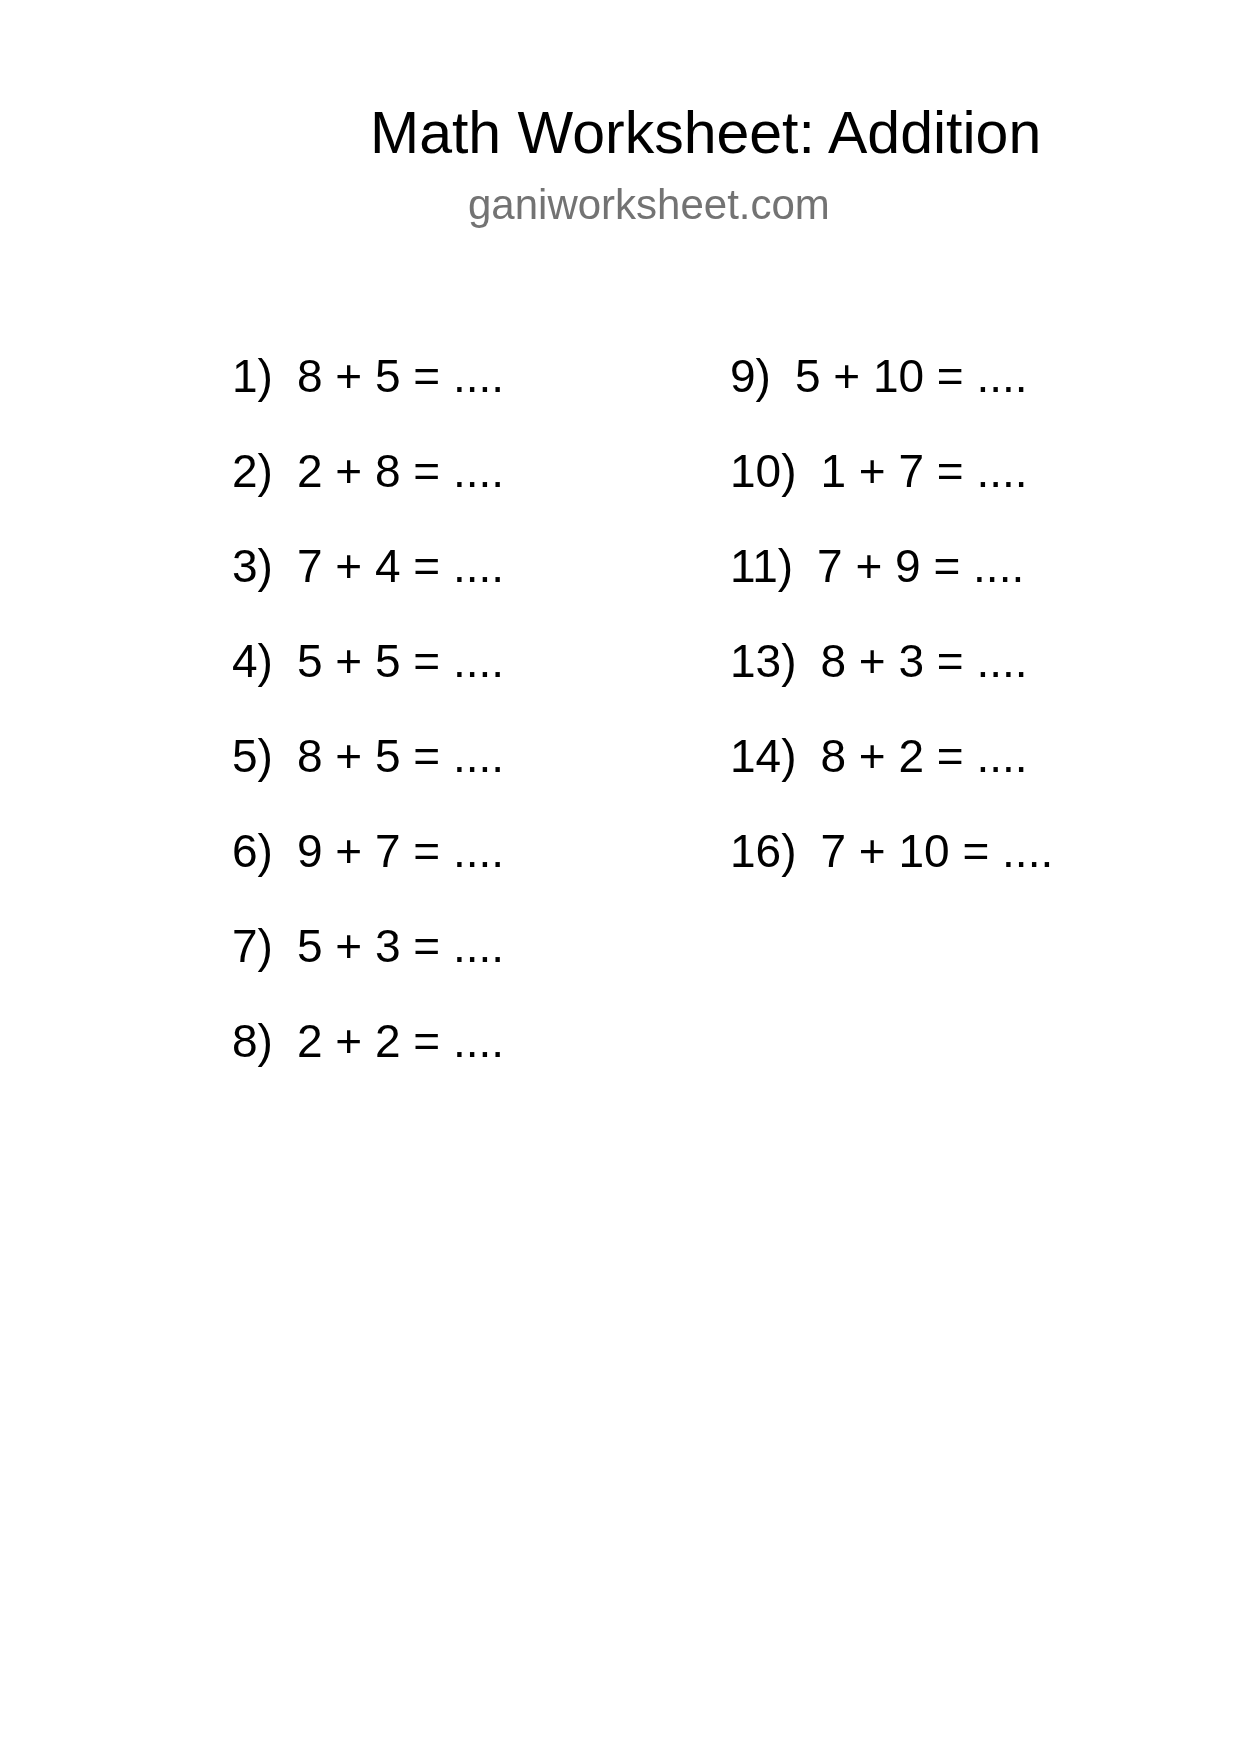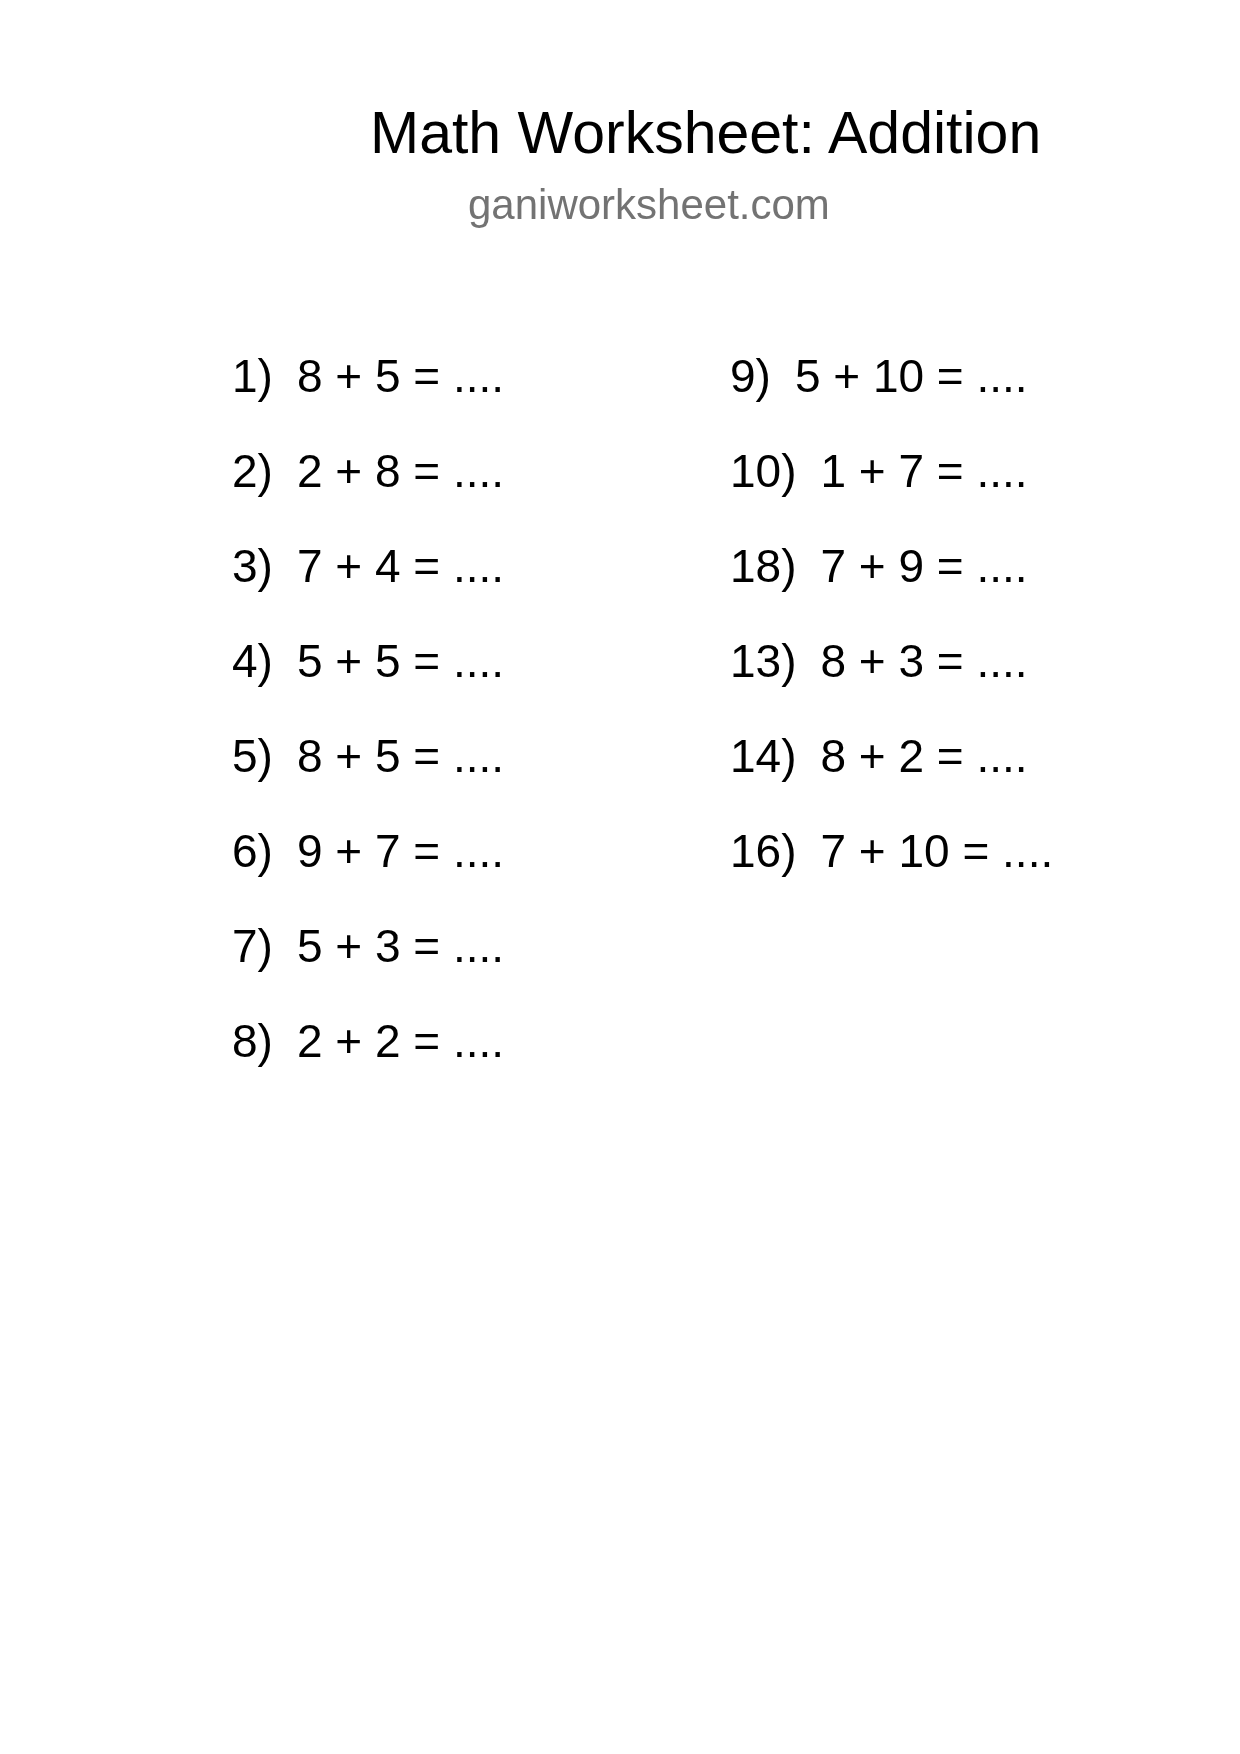--- a/index.html
+++ b/index.html
@@ -29,17 +29,17 @@
   <div class="problem"><span class="num">4)</span><span class="expr">5 + 5 = ....</span></div>
   <div class="problem"><span class="num">5)</span><span class="expr">8 + 5 = ....</span></div>
   <div class="problem"><span class="num">6)</span><span class="expr">9 + 7 = ....</span></div>
   <div class="problem"><span class="num">7)</span><span class="expr">5 + 3 = ....</span></div>
   <div class="problem"><span class="num">8)</span><span class="expr">2 + 2 = ....</span></div>
 </div>
 
 <div class="col col-right">
   <div class="problem"><span class="num">9)</span><span class="expr">5 + 10 = ....</span></div>
   <div class="problem"><span class="num">10)</span><span class="expr">1 + 7 = ....</span></div>
-  <div class="problem"><span class="num">18)</span><span class="expr">7 + 9 = ....</span></div>
+  <div class="problem"><span class="num">11)</span><span class="expr">7 + 9 = ....</span></div>
   <div class="problem"><span class="num">13)</span><span class="expr">8 + 3 = ....</span></div>
   <div class="problem"><span class="num">14)</span><span class="expr">8 + 2 = ....</span></div>
   <div class="problem"><span class="num">16)</span><span class="expr">7 + 10 = ....</span></div>
 </div>
 
 </body></html>

